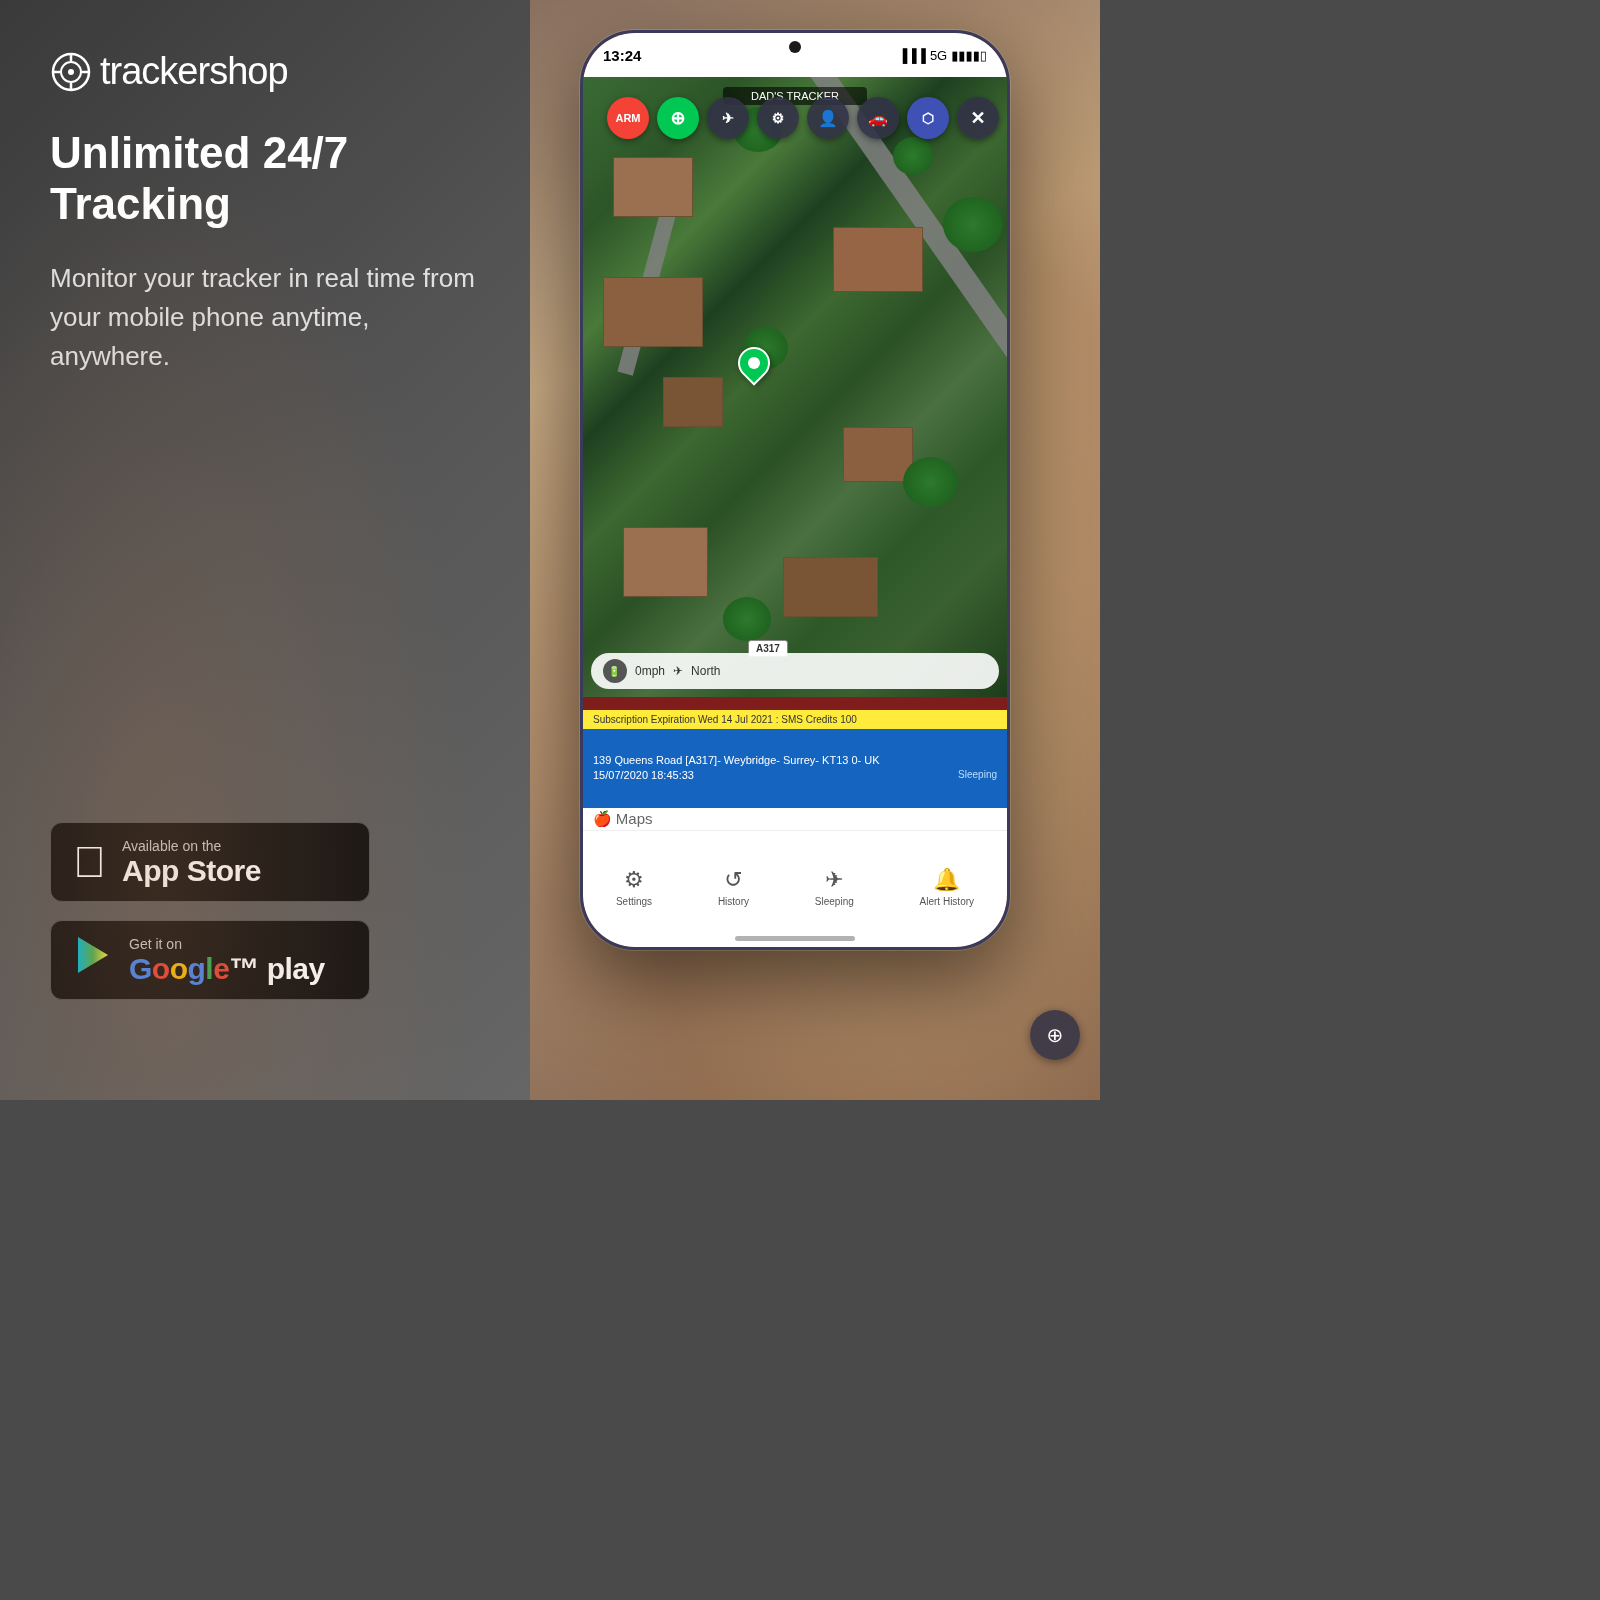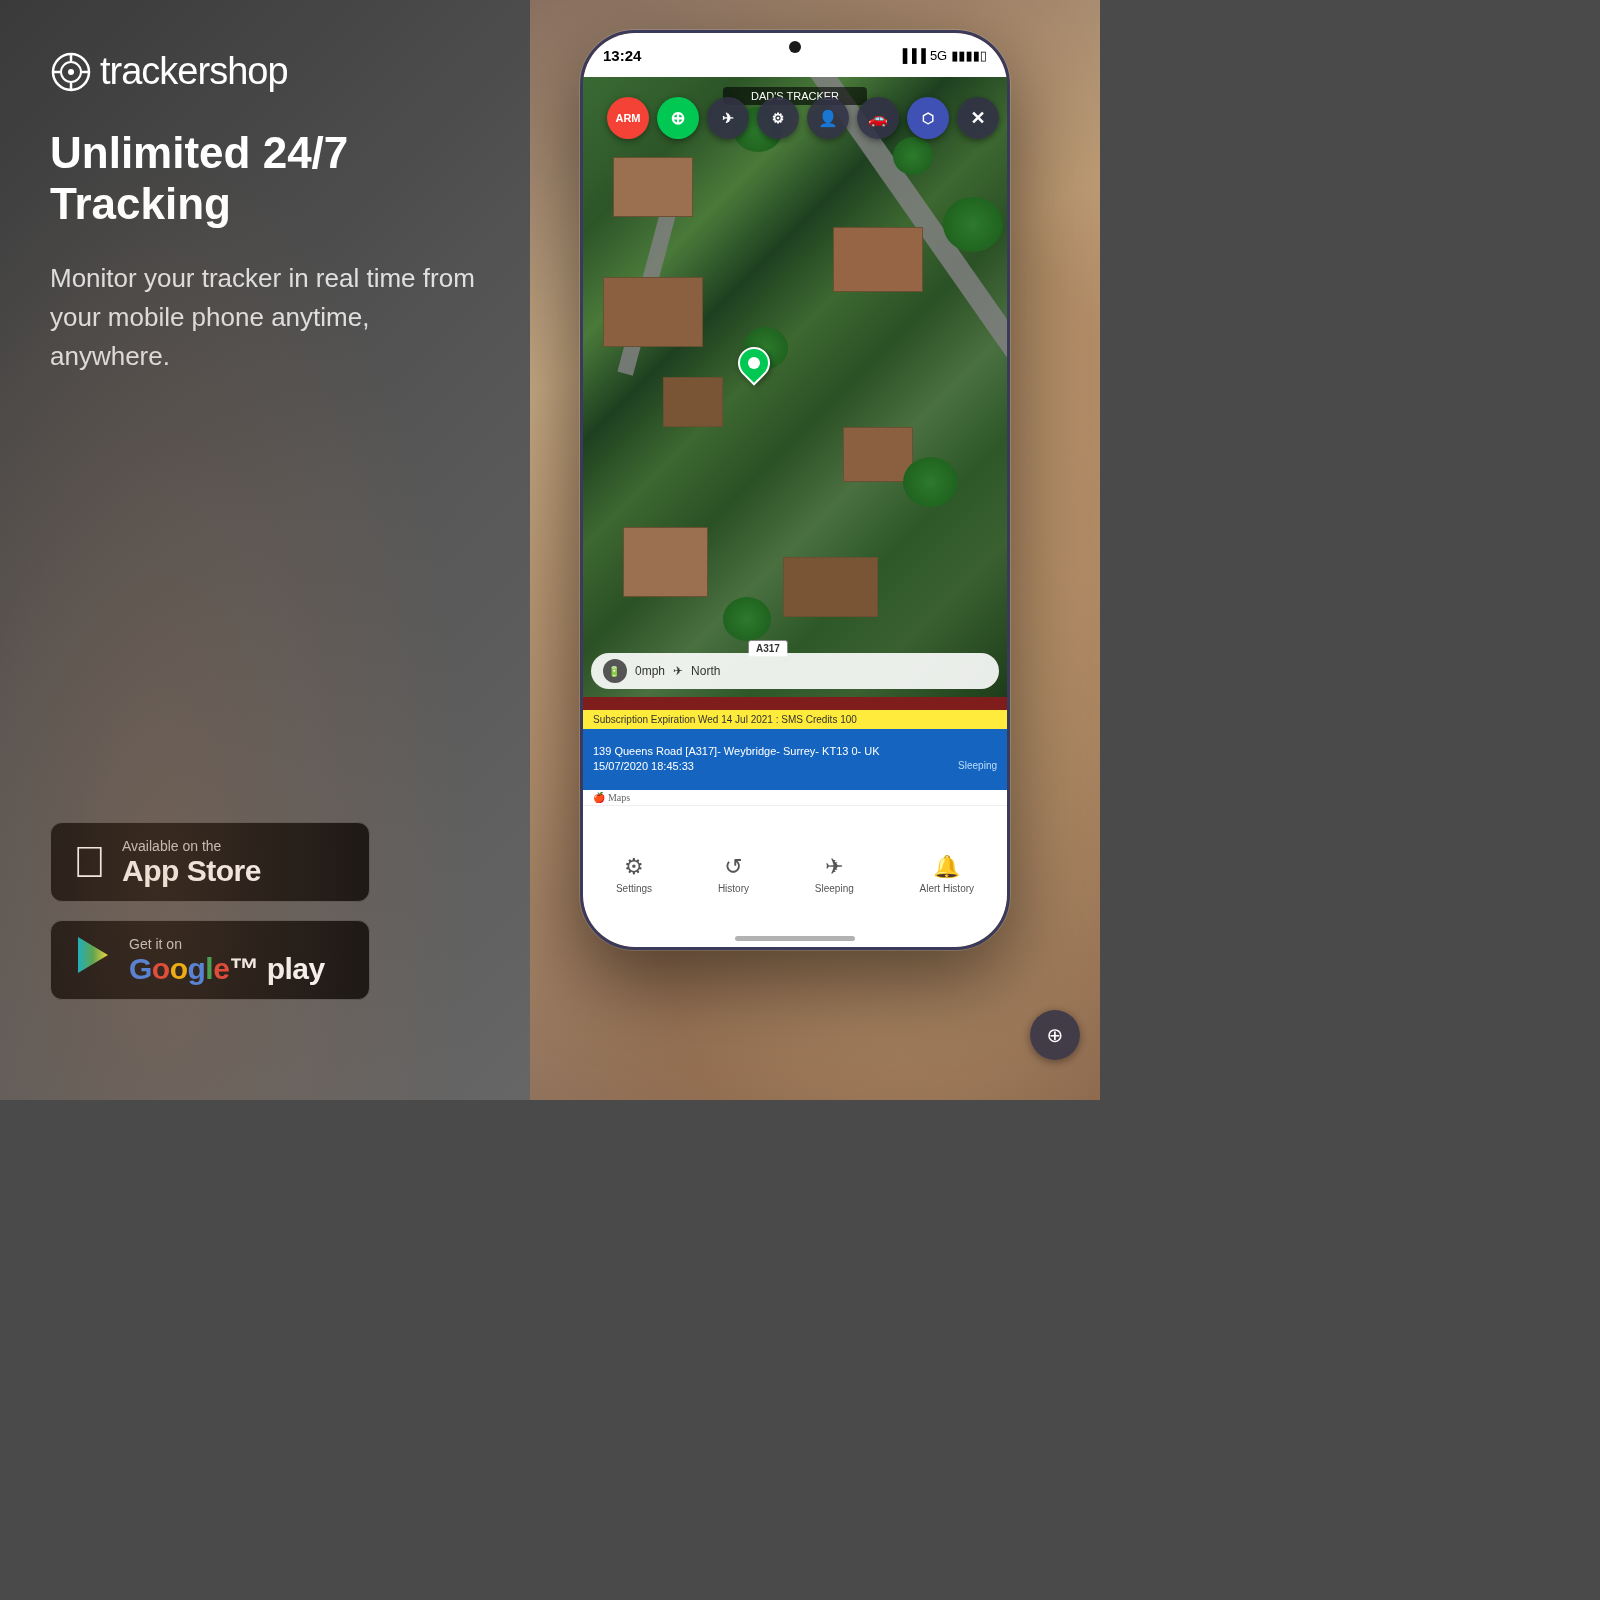--- a/index.html
+++ b/index.html
@@ -457,32 +457,32 @@
       background: #ffeb3b;
       padding: 4px 10px;
       font-size: 10px;
       color: #333;
       font-family: Arial, sans-serif;
       font-weight: 500;
     }
 
     .address-bar {
       background: #1565c0;
-      padding: 15px 10px;
+      padding: 24px 10px;
       font-size: 11px;
       color: white;
       font-family: Arial, sans-serif;
       line-height: 1.4;
     }
 
     .maps-credit {
-      font-size: 10px;
+      font-size: 15px;
       color: #666;
       padding: 2px 10px;
-      font-family: Liberation Serif, serif;
+      font-family: Liberation Sans, sans-serif;
     }
 
     .bottom-nav {
       display: flex;
       justify-content: space-around;
       align-items: center;
       padding: 8px 0 12px 0;
       border-top: 1px solid #eee;
       flex: 1;
     }

